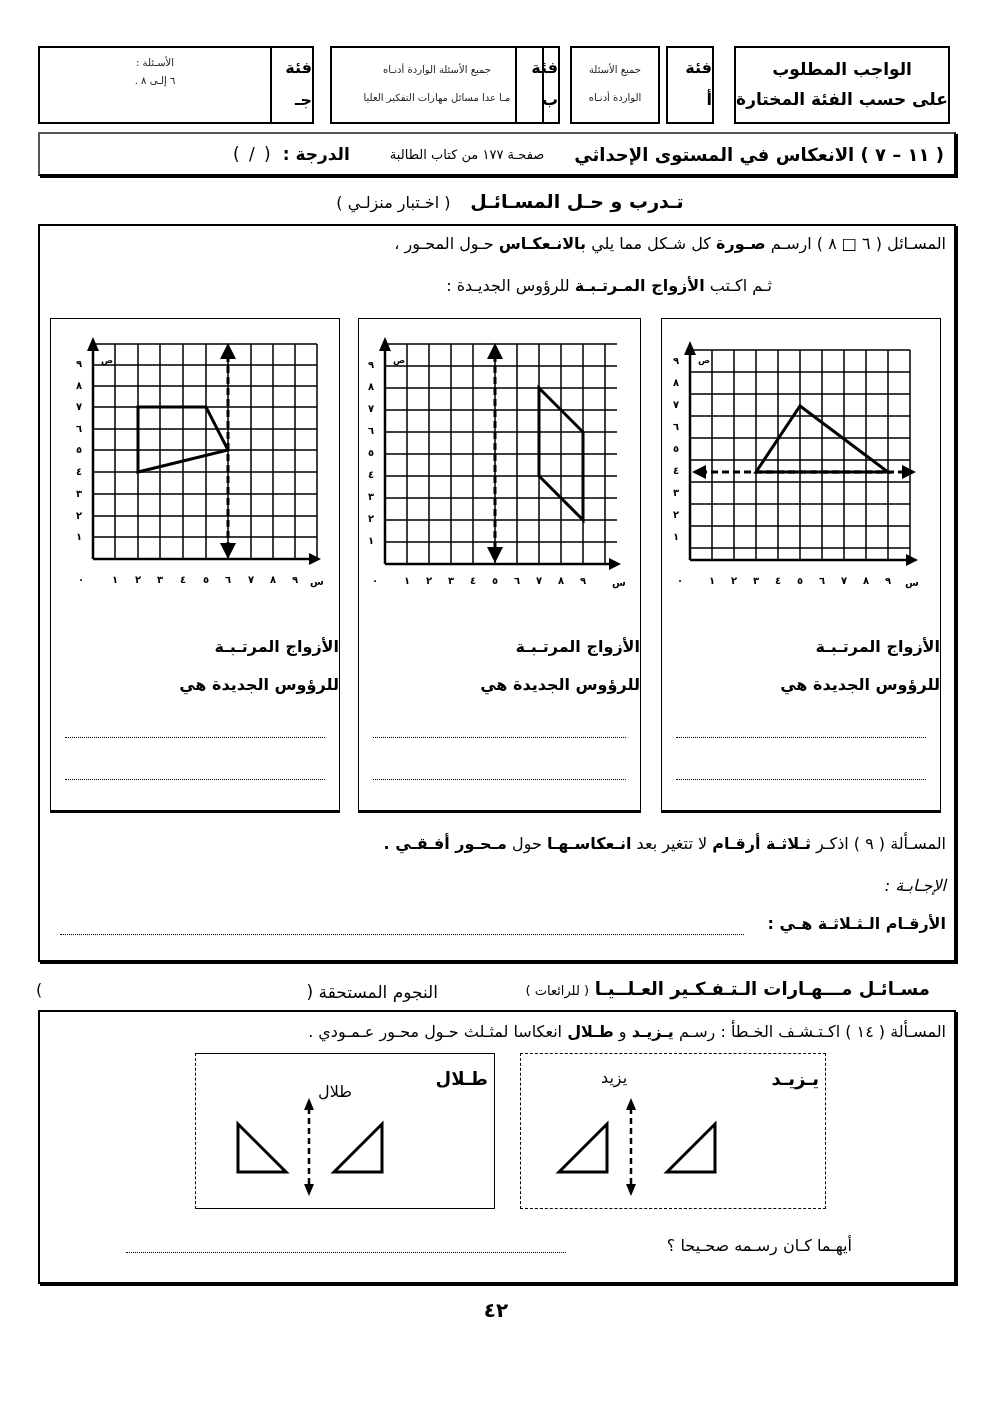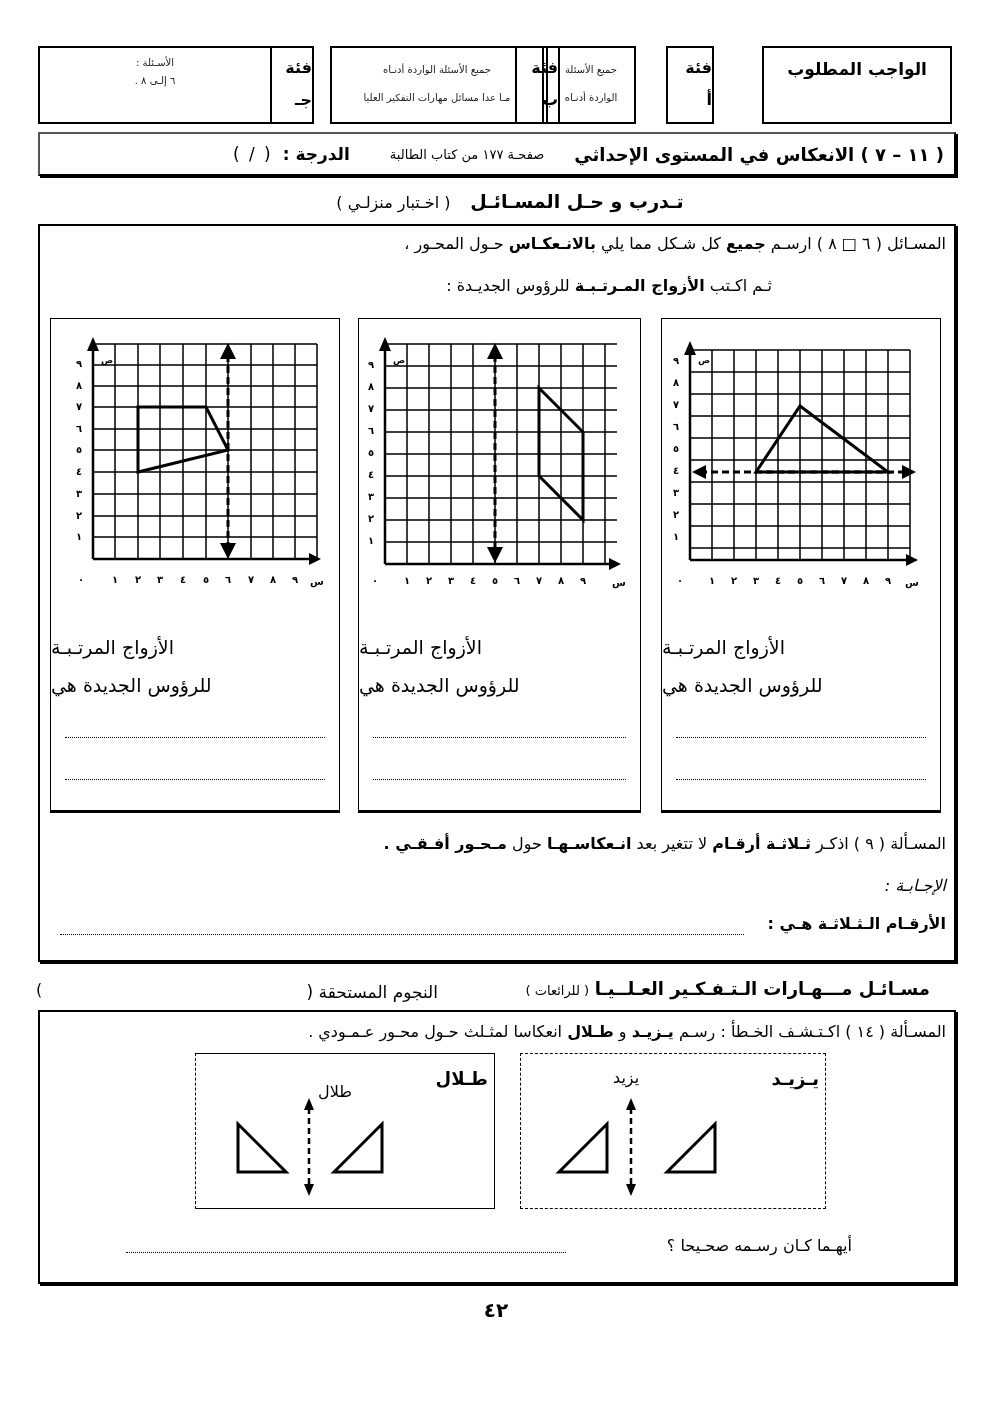--- a/index.html
+++ b/index.html
@@ -19,40 +19,41 @@
 
   .heading { position: absolute; width: 100%; text-align: center; font-weight: bold; font-size: 19px; }
   .heading .sub { font-weight: normal; font-size: 16px; }
 
   .section { position: absolute; border: 2px solid #000; box-shadow: 2px 2px 0 #000; }
   .line { position: absolute; font-size: 16px; white-space: nowrap; }
   .b { font-weight: bold; }
   .dots { border-bottom: 1.5px dotted #000; position: absolute; height: 1px; }
 
   .graph-card { position: absolute; top: 318px; height: 495px; border: 1px solid #000; border-bottom: 3px solid #000; }
-  .card-label { position: absolute; width: 100%; text-align: left; font-weight: normal; font-size: 19px; line-height: 40px; }
+  .card-label { position: absolute; width: 100%; text-align: right; font-weight: bold; font-size: 16px; line-height: 40px; }
   .card-dots { position: absolute; left: 14px; right: 14px; border-bottom: 1.5px dotted #000; }
 
   .tri-box { position: absolute; top: 1053px; height: 156px; border: 1px dashed #000; }
   .name-bold { position: absolute; font-weight: bold; font-size: 18px; }
   .name-light { position: absolute; font-size: 16px; }
   .page-num { position: absolute; top: 1298px; width: 100%; text-align: center; font-weight: bold; font-size: 20px; }
 </style>
 </head>
 <body>
 
-<div class="hdr-cell" style="left:734px;width:190px;margin-left:28px;">
+<div class="hdr-cell" style="left:734px;width:216px;">
   <div class="hdr-title">الواجب المطلوب</div>
+  <div class="hdr-title" style="padding-top:0">على حسب الفئة المختارة</div>
 </div>
 
 <div class="hdr-cell" style="left:666px;width:48px;">
   <div class="cat">فئة</div>
   <div class="cat" style="padding-top:0">أ</div>
 </div>
-<div class="hdr-cell" style="left:546px;width:90px;">
+<div class="hdr-cell" style="left:570px;width:90px;">
   <div class="small">جميع الأسئلة</div>
   <div class="small" style="padding-top:0">الواردة أدنـاه</div>
 </div>
 
 <div class="hdr-cell" style="left:515px;width:45px;">
   <div class="cat">فئة</div>
   <div class="cat" style="padding-top:0">ب</div>
 </div>
 <div class="hdr-cell" style="left:330px;width:214px;">
   <div class="small">جميع الأسئلة الواردة أدنـاه</div>
@@ -78,21 +79,21 @@
 <div class="heading" style="top:190px;padding-left:28px;">
   <span>تـدرب و حـل المسـائـل</span>
   &nbsp;
   <span class="sub">( اخـتبار منزلـي )</span>
 </div>
 
 <div class="section" style="left:38px;top:224px;width:918px;height:738px;"></div>
 
 <div class="line" style="right:46px;top:234px;">
   <span>المسـائل ( ٦ □ ٨ ) ارسـم</span>
-  <span class="b">جميع</span>
+  <span class="b">صـورة</span>
   <span>كل شـكل مما يلي</span>
   <span class="b">بالانـعكـاس</span>
   <span>حـول المحـور ،</span>
 </div>
 <div class="line" style="right:220px;top:276px;">
   <span>ثـم اكـتب</span>
   <span class="b">الأزواج المـرتـبـة</span>
   <span>للرؤوس الجديـدة :</span>
 </div>
 
@@ -265,21 +266,21 @@
 <div class="line" style="right:46px;top:1022px;">
   <span>المسـألة ( ١٤ ) اكـتـشـف الخـطأ : رسـم</span>
   <span class="b">يـزيـد</span>
   <span>و</span>
   <span class="b">طـلال</span>
   <span>انعكاسا لمثـلث حـول محـور عـمـودي .</span>
 </div>
 
 <div class="tri-box" style="left:520px;width:306px;">
   <div class="name-bold" style="right:6px;top:14px;">يـزيـد</div>
-  <div class="name-light" style="left:92px;top:14px;">يزيد</div>
+  <div class="name-light" style="left:80px;top:14px;">يزيد</div>
   <svg width="306" height="156" style="position:absolute;left:0;top:0;">
     <line x1="110" y1="54" x2="110" y2="132" stroke="#000" stroke-width="2.5" stroke-dasharray="6,4"></line>
     <polygon points="110,44 105,56 115,56" fill="#000"></polygon>
     <polygon points="110,142 105,130 115,130" fill="#000"></polygon>
     <polygon points="38,118 86,70 86,118" fill="none" stroke="#000" stroke-width="3"></polygon>
     <polygon points="146,118 194,70 194,118" fill="none" stroke="#000" stroke-width="3"></polygon>
   </svg>
 </div>
 
 <div class="tri-box" style="left:195px;width:300px;border-style:solid;border-left-style:dashed;border-bottom-style:solid;">

